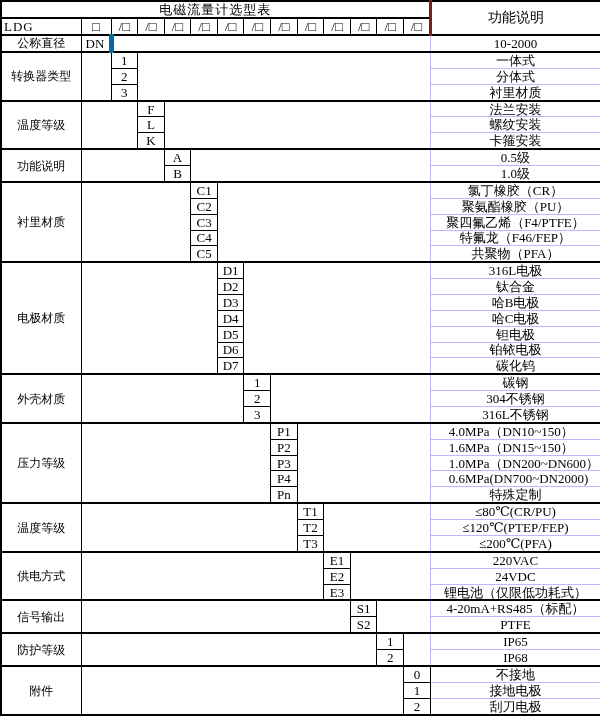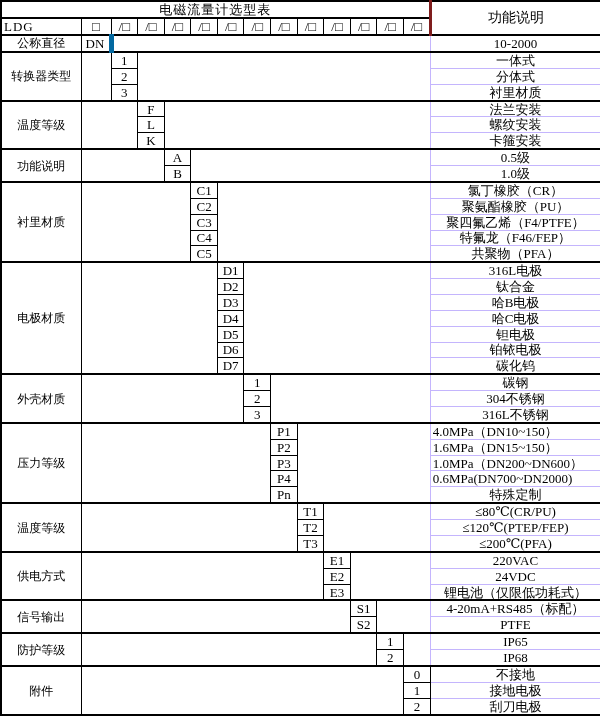--- a/index.html
+++ b/index.html
@@ -26,21 +26,21 @@
     white-space: nowrap;
     overflow: hidden;
     line-height: 1;
   }
   td.title-cell { font-size: 13px; letter-spacing: 1px; }
   td.func-head  { border-left: 3px solid #7f1d1d; font-size: 14px; }
   td.lbl        { border-right: 1px solid #000; font-size: 12px; }
   td.lbl.ldg    { text-align: left; padding-left: 2px; font-size: 13px; letter-spacing: 1px; }
   td.box        { border: 1px solid #000; }
   td.desc       { border: 1px solid #c4b5fd; }
-  td.desc.left  { text-align: left; padding-left: 2px; }
+  td.desc.left  { text-align: left; padding-left: 18px; }
   td.br         { border-right: 5px solid #0369a1; }
   td.gt         { border-top: 2px solid #000; }
 </style>
 </head>
 <body>
 
 <table class="sel" id="selection-table">
   <colgroup>
     <col style="width:80px">
     <col style="width:30px">

